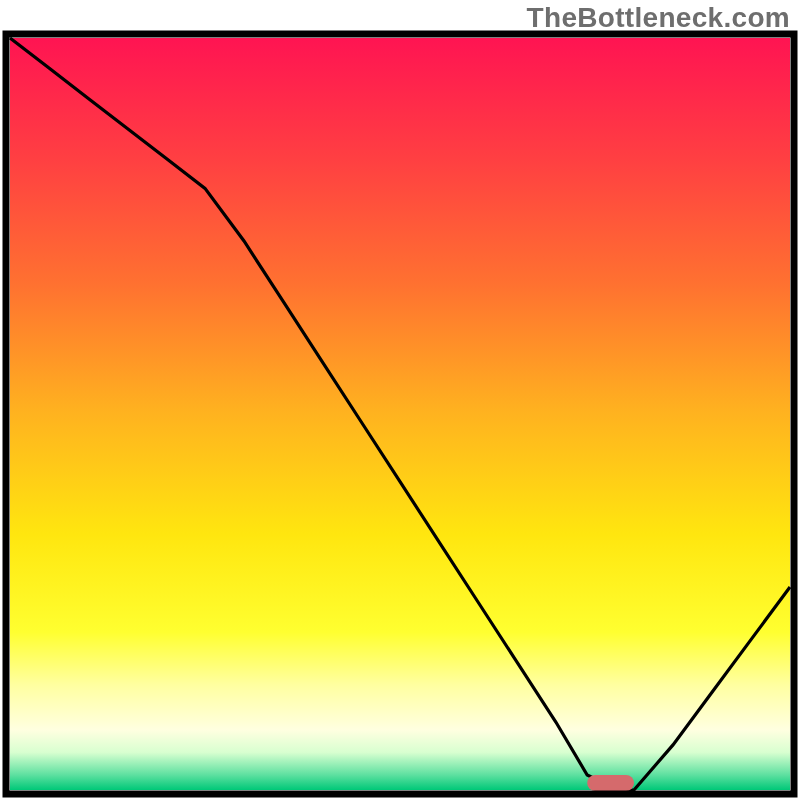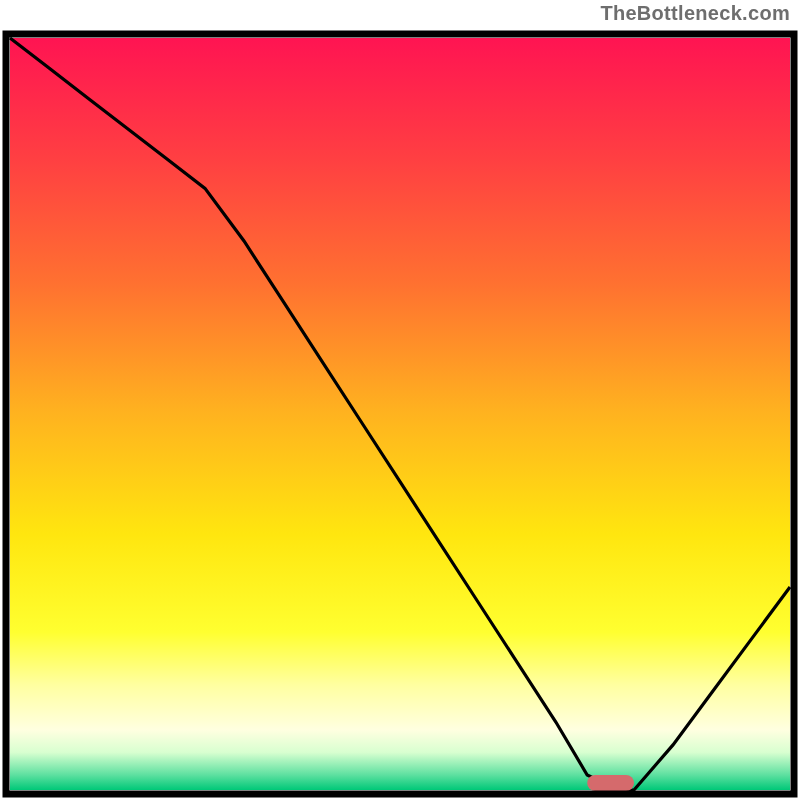--- a/index.html
+++ b/index.html
@@ -12,21 +12,21 @@
   }
   .frame {
     position: relative;
     width: 800px;
     height: 800px;
   }
   .watermark {
     position: absolute;
     top: 2px;
     right: 10px;
-    font-size: 20px;
+    font-size: 28px;
     font-weight: 600;
     color: #6e6e6e;
     letter-spacing: 0.3px;
   }
   svg {
     position: absolute;
     top: 0;
     left: 0;
   }
 </style>

